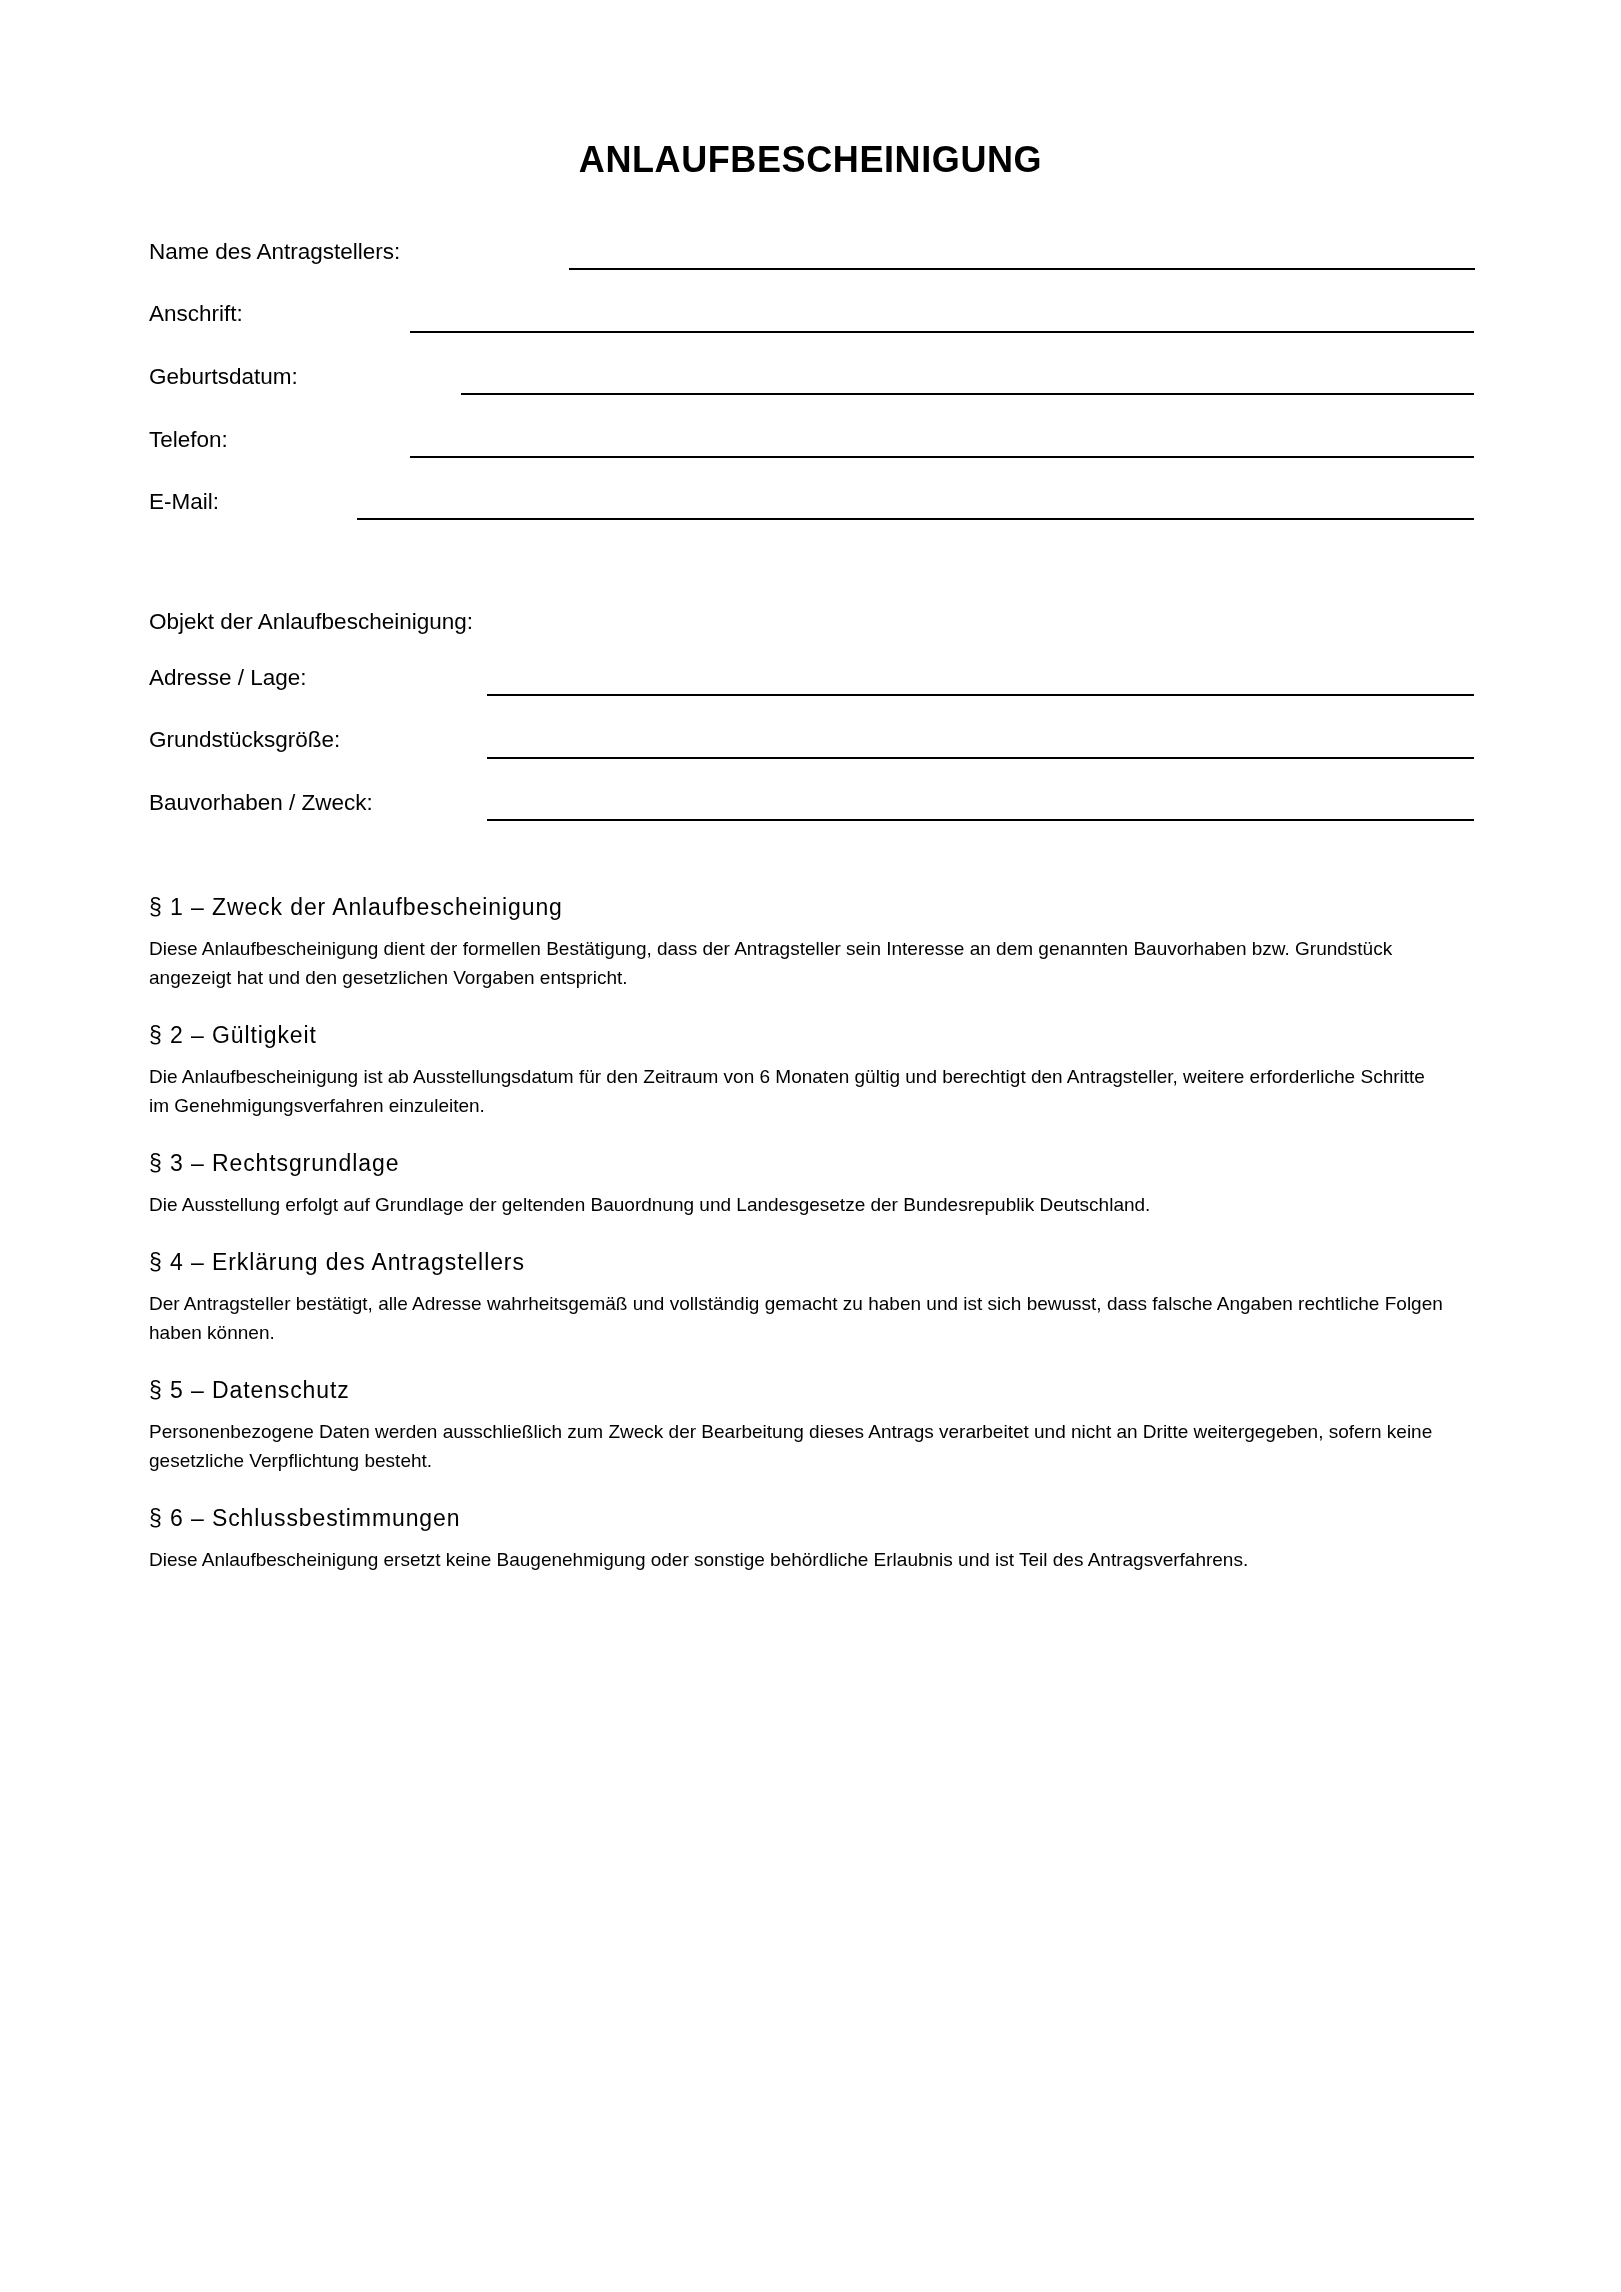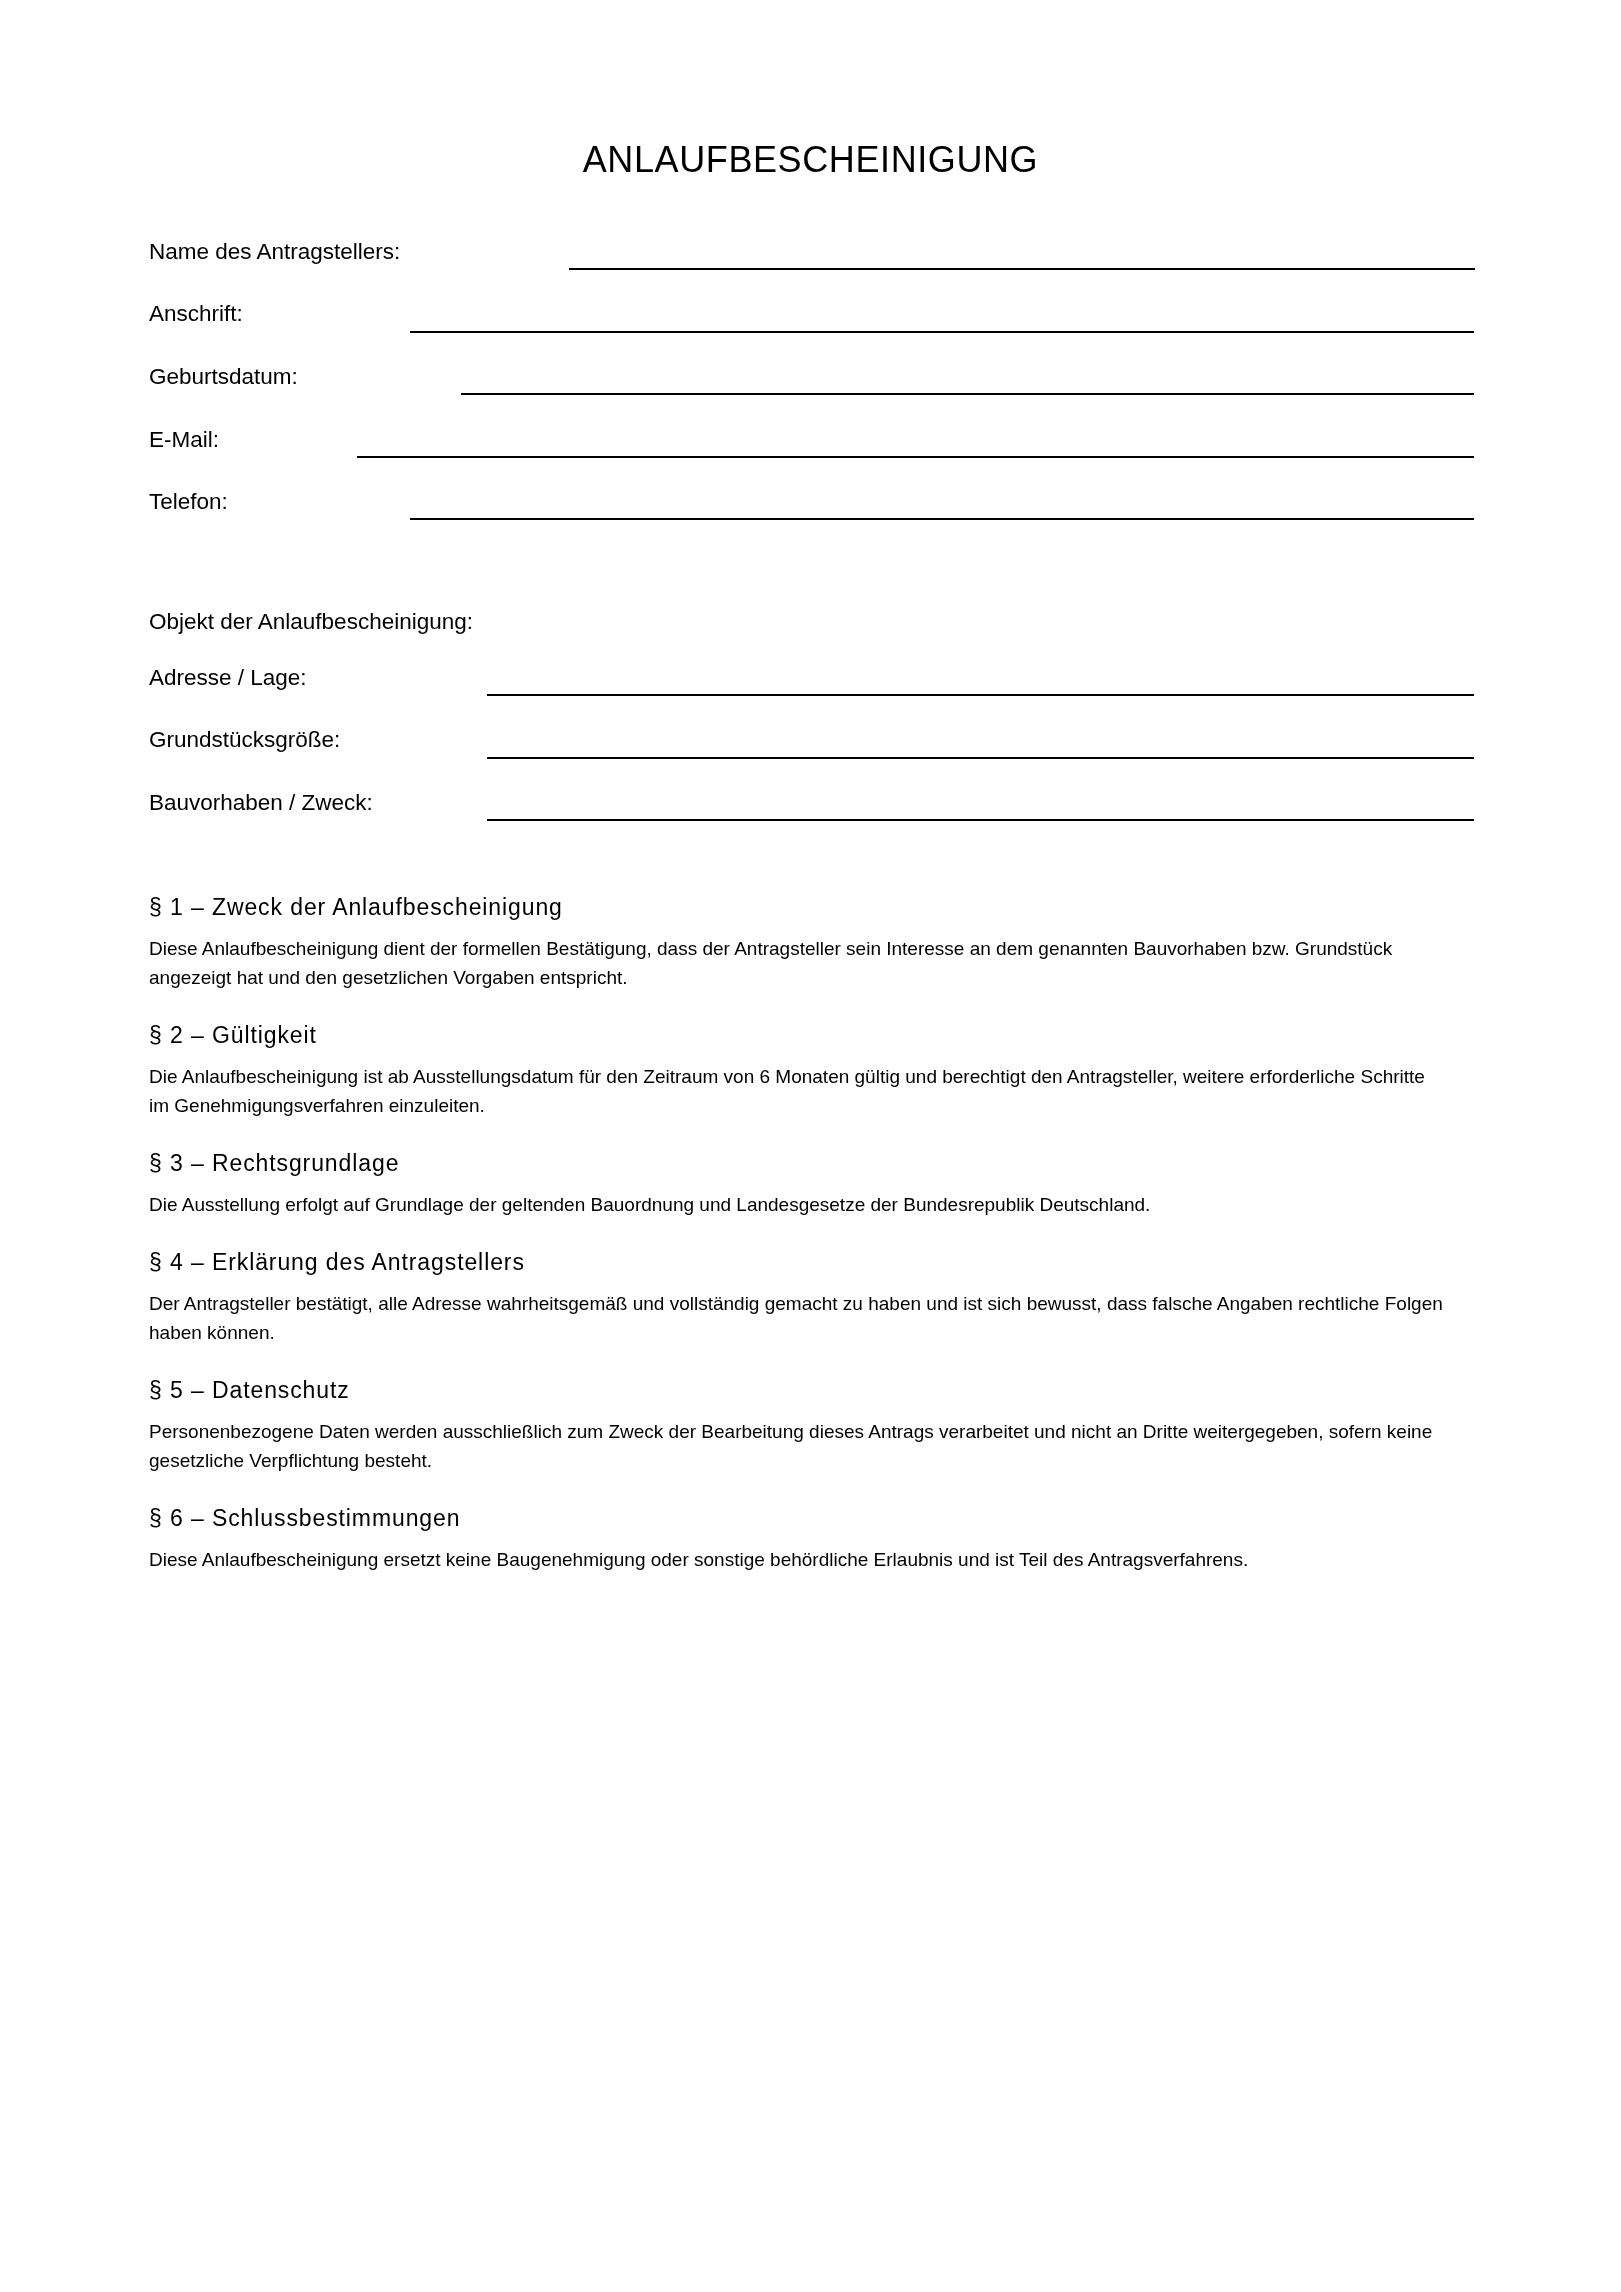--- a/index.html
+++ b/index.html
@@ -24,21 +24,21 @@
 
   
   .doc-title {
     position: absolute;
     top: 116px;
     left: 0;
     width: 1621px;
     text-align: center;
     font-size: 36px;
     letter-spacing: 0.6px;
-    font-weight: 400;
+    font-weight: 700;
     line-height: 1.1;
   }
 
   
   .form-block {
     position: absolute;
     left: 149px;
     top: 233px;
     width: 1333px;
   }
@@ -115,26 +115,26 @@
       </div>
       <div class="form-row">
         <span class="f-label">Anschrift:</span>
         <span class="f-rule" style="left: 261px; width: 1064px;"></span>
       </div>
       <div class="form-row">
         <span class="f-label">Geburtsdatum:</span>
         <span class="f-rule" style="left: 312px; width: 1013px;"></span>
       </div>
       <div class="form-row">
+        <span class="f-label">Telefon:</span>
+        <span class="f-rule" style="left: 261px; width: 1064px;"></span>
+      </div>
+      <div class="form-row">
         <span class="f-label">E-Mail:</span>
         <span class="f-rule" style="left: 208px; width: 1117px;"></span>
-      </div>
-      <div class="form-row">
-        <span class="f-label">Telefon:</span>
-        <span class="f-rule" style="left: 261px; width: 1064px;"></span>
       </div>
     </div>
 
   <div class="obj-heading">Objekt der Anlaufbescheinigung:</div>
 
   <div class="obj-block">
       <div class="form-row">
         <span class="f-label">Adresse / Lage:</span>
         <span class="f-rule" style="left: 338px; width: 987px;"></span>
       </div>

